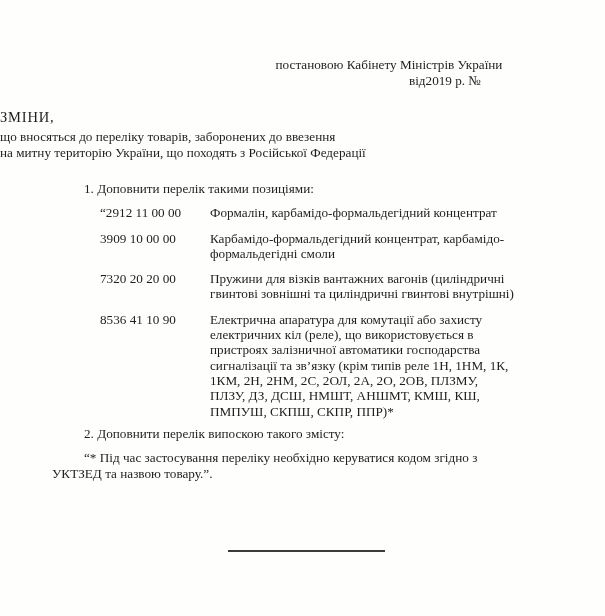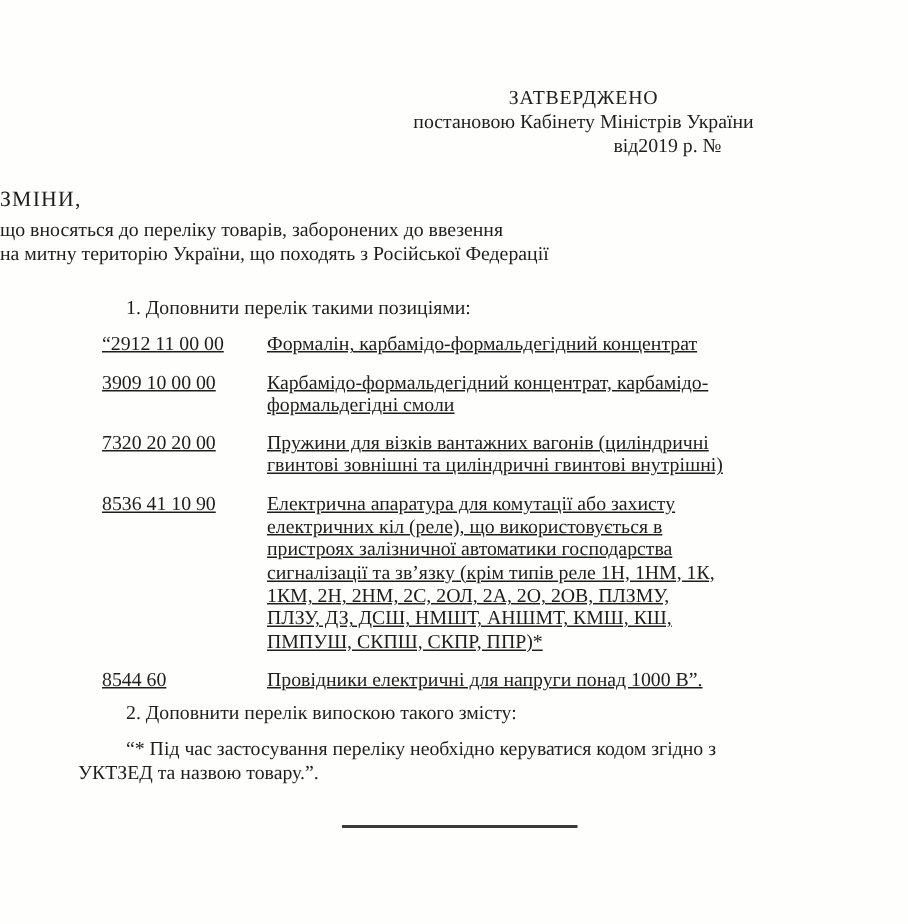--- a/index.html
+++ b/index.html
@@ -63,22 +63,21 @@
   }
   .point-1 { margin-top: 21px; }
   .point-2 { margin-top: 7px; }
   .footnote {
     margin-top: 9px;
     white-space: pre-line;
     line-height: 15.5px;
   }
   
   .items {
-    margin: 9px 55px 0 68px;
-    text-decoration: underline;
+    margin: 9px 55px 0 100px;
   }
   .item-row {
     display: flex;
     margin-bottom: 10px;
     line-height: 15.3px;
   }
   .item-row:last-child { margin-bottom: 0; }
   .item-code {
     width: 110px;
     flex: 0 0 110px;
@@ -96,21 +95,20 @@
     height: 2px;
     background: #3a3a3a;
   }
 </style>
 </head>
 <body>
 
 <div class="page">
 
   <div class="approval">
-    <div class="approval-label">ЗАТВЕРДЖЕНО</div>
     <div class="approval-by">постановою Кабінету Міністрів України</div>
     <div class="approval-date">
       <span>від</span>
       <span>2019 р. №</span>
     </div>
   </div>
 
   <div class="title-block">
     <div class="doc-title">ЗМІНИ,</div>
     <div class="doc-subtitle">що вносяться до переліку товарів, заборонених до ввезення
@@ -142,24 +140,20 @@
       <div class="item-code">8536 41 10 90</div>
       <div class="item-desc">Електрична апаратура для комутації або захисту
 електричних кіл (реле), що використовується в
 пристроях залізничної автоматики господарства
 сигналізації та зв’язку (крім типів реле 1Н, 1НМ, 1К,
 1КМ, 2Н, 2НМ, 2С, 2ОЛ, 2А, 2О, 2ОВ, ПЛЗМУ,
 ПЛЗУ, ДЗ, ДСШ, НМШТ, АНШМТ, КМШ, КШ,
 ПМПУШ, СКПШ, СКПР, ППР)*</div>
     </div>
 
-    <div class="item-row">
-      <div class="item-code">8544 60</div>
-      <div class="item-desc">Провідники електричні для напруги понад 1000 В”.</div>
-    </div>
 
   </div>
 
   <p class="para indent point-2">2. Доповнити перелік випоскою такого змісту:</p>
 
   <p class="para indent footnote">“* Під час застосування переліку необхідно керуватися кодом згідно з
 УКТЗЕД та назвою товару.”.</p>
 
   <div class="bottom-rule"></div>
 

